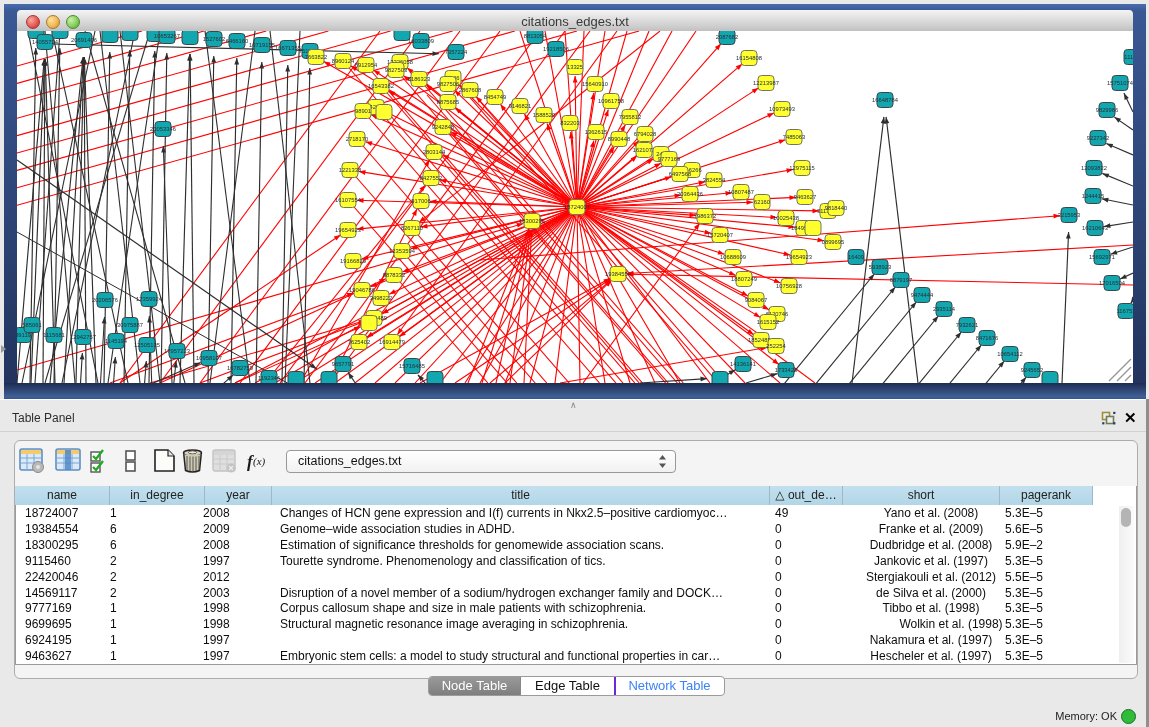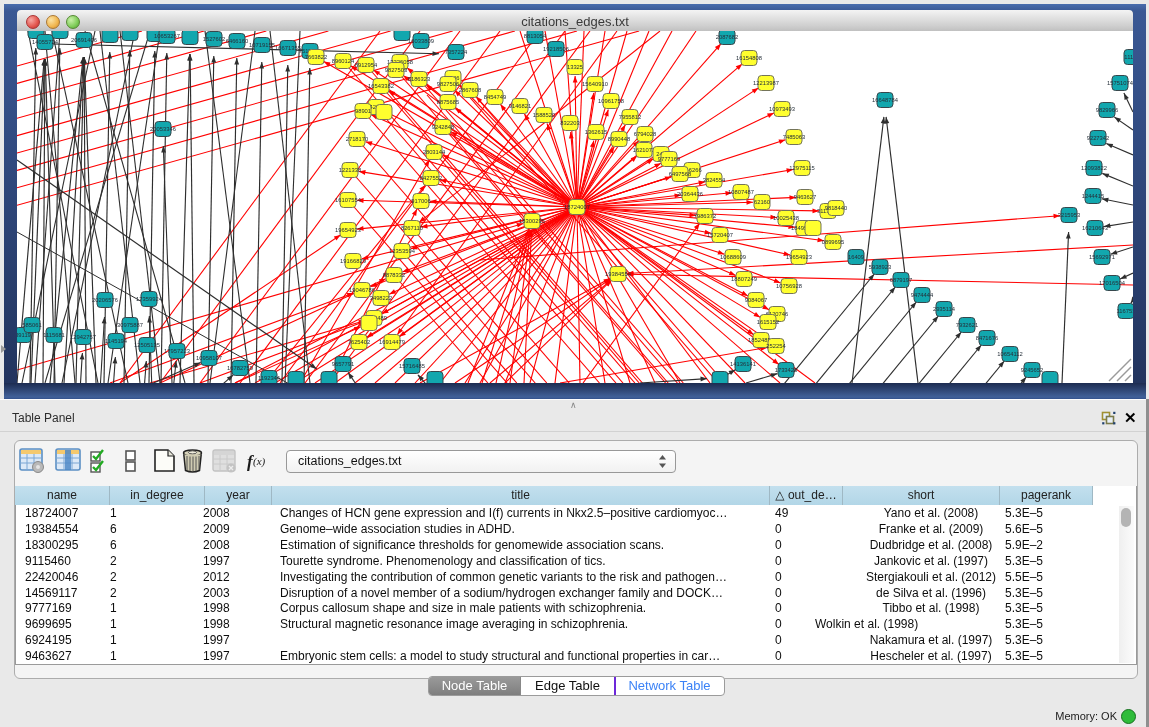--- a/index.html
+++ b/index.html
@@ -842,50 +842,49 @@
     <span style="left:188px">1997</span>
     <span style="left:265px">Tourette syndrome. Phenomenology and classification of tics.</span>
     <span style="left:760px">0</span>
     <span style="left:832px;width:168px;text-align:center">Jankovic et al. (1997)</span>
     <span style="left:990px">5.3E–5</span>
   </div>
 <div class="trow" style="top:568.5999999999999px">
 <span style="left:10px">22420046</span>
     <span style="left:95px">2</span>
     <span style="left:188px">2012</span>
-    <span style="left:265px">Investigating the contribution of common genetic variants to the risk and pathogen…</span>
     <span style="left:760px">0</span>
     <span style="left:832px;width:168px;text-align:center">Stergiakouli et al. (2012)</span>
     <span style="left:990px">5.5E–5</span>
   </div>
 <div class="trow" style="top:584.4999999999999px">
 <span style="left:10px">14569117</span>
     <span style="left:95px">2</span>
     <span style="left:188px">2003</span>
     <span style="left:265px">Disruption of a novel member of a sodium/hydrogen exchanger family and DOCK…</span>
     <span style="left:760px">0</span>
-    <span style="left:832px;width:168px;text-align:center">de Silva et al. (1996)</span>
+    <span style="left:832px;width:168px;text-align:center">de Silva et al. (2000)</span>
     <span style="left:990px">5.3E–5</span>
   </div>
 <div class="trow" style="top:600.3999999999999px">
 <span style="left:10px">9777169</span>
     <span style="left:95px">1</span>
     <span style="left:188px">1998</span>
     <span style="left:265px">Corpus callosum shape and size in male patients with schizophrenia.</span>
     <span style="left:760px">0</span>
     <span style="left:832px;width:168px;text-align:center">Tibbo et al. (1998)</span>
     <span style="left:990px">5.3E–5</span>
   </div>
 <div class="trow" style="top:616.2999999999998px">
 <span style="left:10px">9699695</span>
     <span style="left:95px">1</span>
     <span style="left:188px">1998</span>
     <span style="left:265px">Structural magnetic resonance image averaging in schizophrenia.</span>
     <span style="left:760px">0</span>
-    <span style="left:800px;width:168px;">Wolkin et al. (1998)</span>
+    <span style="left:852px;width:168px;text-align:center">Wolkin et al. (1998)</span>
     <span style="left:990px">5.3E–5</span>
   </div>
 <div class="trow" style="top:632.1999999999998px">
 <span style="left:10px">6924195</span>
     <span style="left:95px">1</span>
     <span style="left:188px">1997</span>
     <span style="left:760px">0</span>
     <span style="left:832px;width:168px;text-align:center">Nakamura et al. (1997)</span>
     <span style="left:990px">5.3E–5</span>
   </div>

